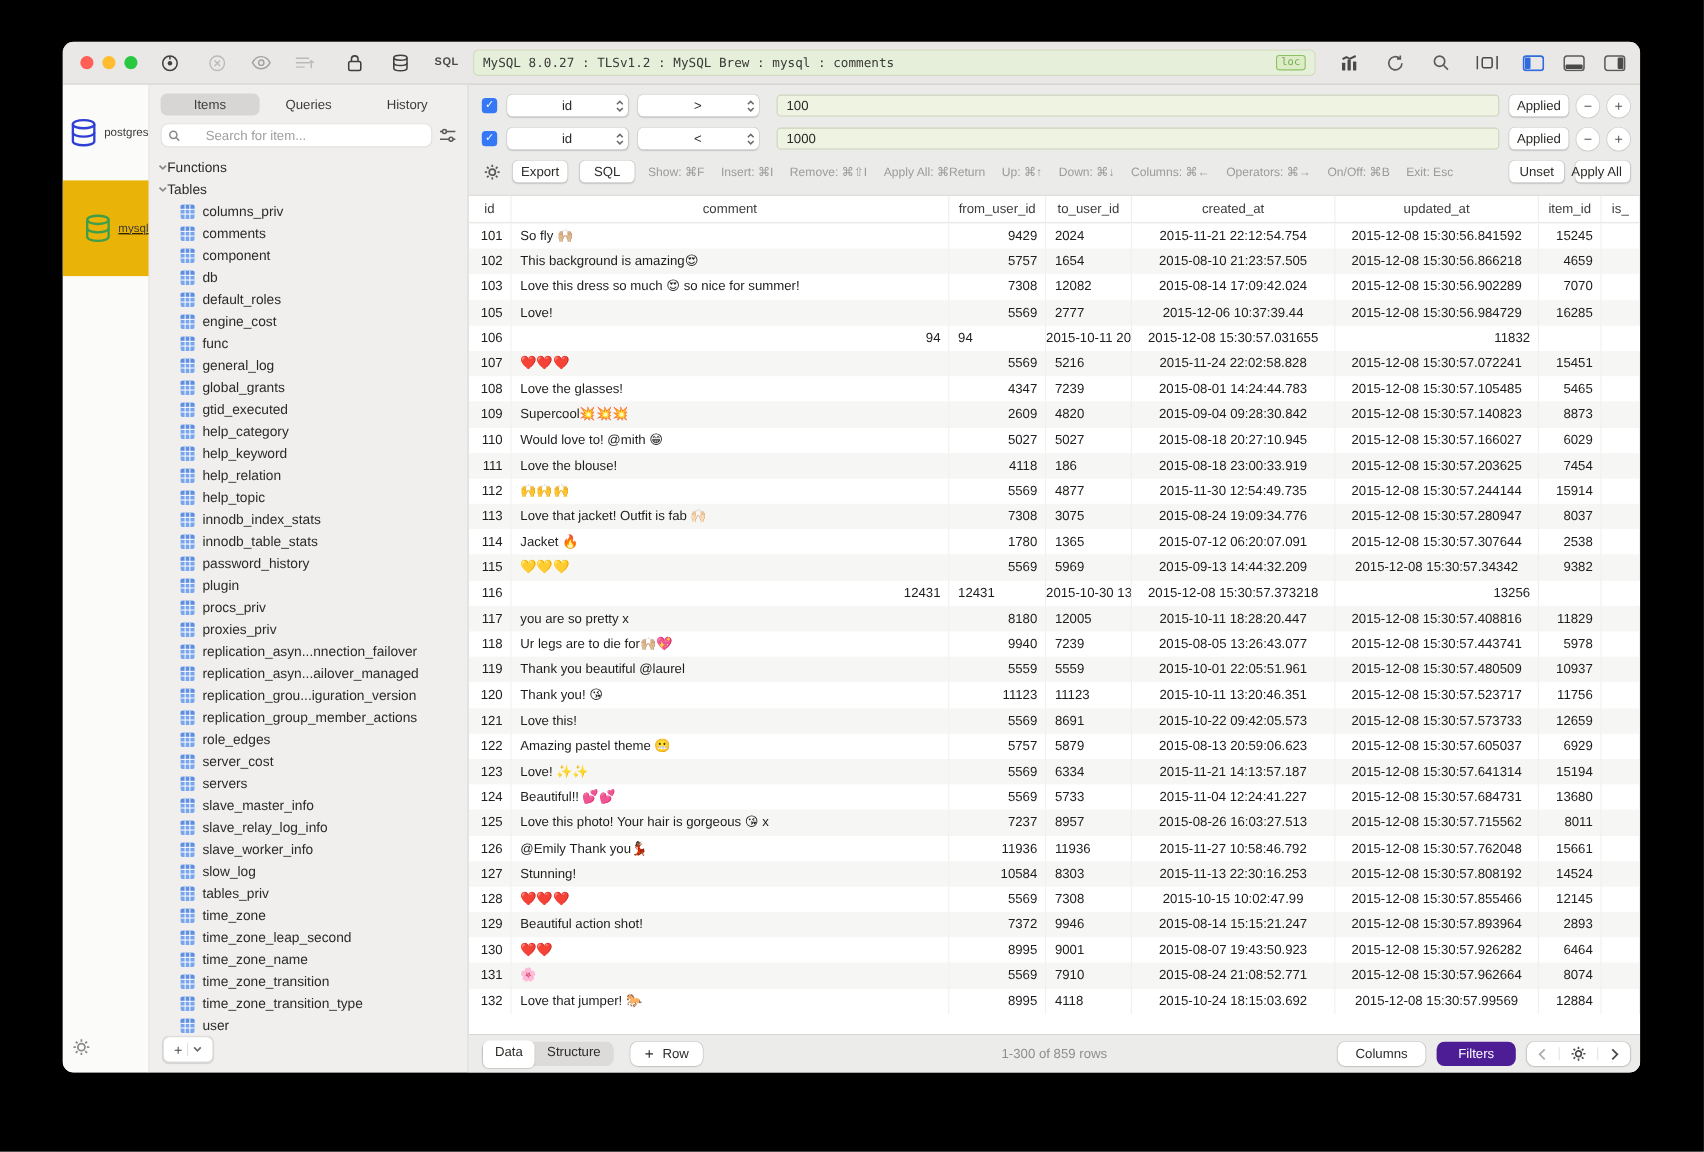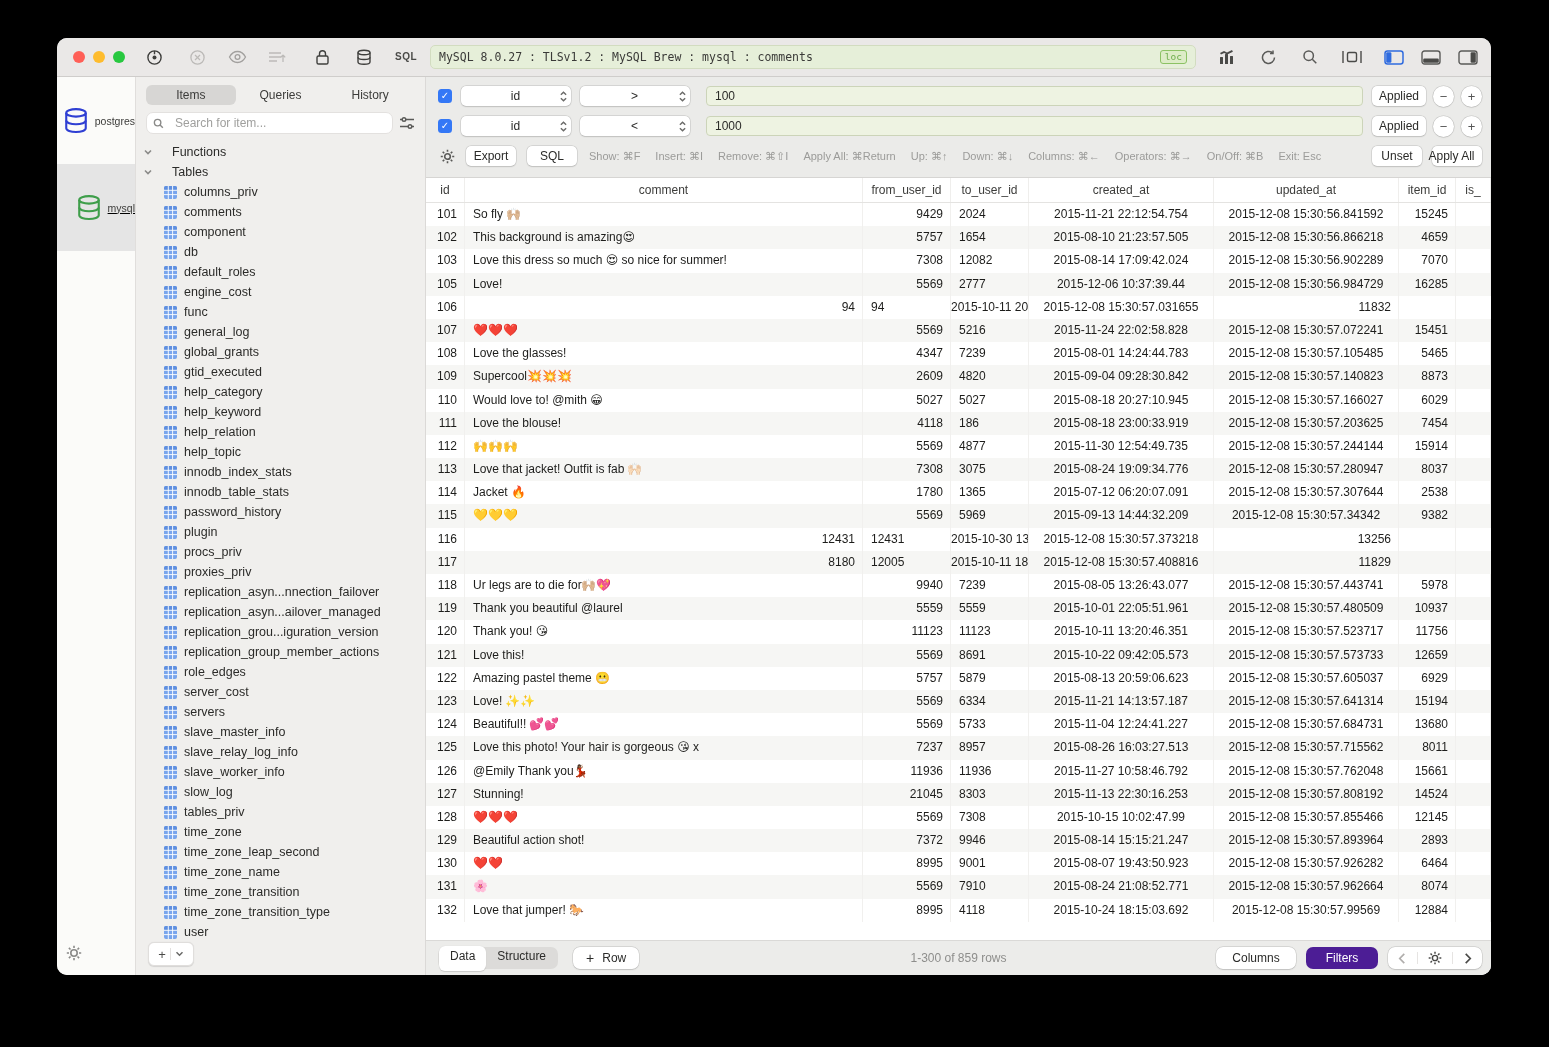--- a/index.html
+++ b/index.html
@@ -32,36 +32,36 @@
   .lozenge .title{flex:1;white-space:nowrap;overflow:hidden;}
   .locbadge{
     flex:0 0 auto;font-size:9.5px;color:#6fae4e;border:1px solid #8cc264;border-radius:3px;
     padding:0 4px;line-height:12px;background:#ddecc7;
   }
   
   .appbody{flex:1;display:flex;min-height:0;}
   
   .connstrip{flex:0 0 78px;background:#fbfbf9;border-right:1px solid #e0dedc;position:relative;}
   .conn{height:87px;display:flex;flex-direction:row;align-items:center;justify-content:flex-end;gap:6px;}
-  .conn.selected{background:#e5e5e5;text-decoration:underline;}
+  .conn.selected{background:#eab308;text-decoration:underline;}
   .conn .clabel{font-size:10.5px;color:#3c3c3a;}
   .conn-gear{position:absolute;left:9px;bottom:10px;color:#8a8a88;}
   
   .sidebar{flex:0 0 290px;background:#f0efed;border-right:1px solid #dbd9d7;display:flex;flex-direction:column;position:relative;box-sizing:border-box;}
   .side-tabs{display:flex;align-items:center;margin:7px 10px 0 10px;height:22px;}
   .side-tab{flex:1;text-align:center;font-size:12px;color:#3c3c3a;line-height:20px;border-radius:6px;}
   .side-tab.active{background:#d7d6d4;}
   .searchrow{display:flex;align-items:center;margin:6px 10px 0 10px;gap:6px;}
   .searchbox{
     flex:1;height:22px;background:#fff;border:1px solid #e3e1df;border-radius:7px;
-    display:flex;align-items:center;padding:0 6px;gap:11px;box-sizing:border-box;
+    display:flex;align-items:center;padding:0 6px;gap:23px;box-sizing:border-box;
   }
   .searchbox .ph{font-size:12px;color:#9f9f9d;}
   .tree{margin-top:8px;flex:1;overflow:hidden;font-size:12.5px;color:#2b2b29;}
-  .tree-section{height:20px;display:flex;align-items:center;gap:20px;padding-left:8px;}
+  .tree-section{height:20px;display:flex;align-items:center;gap:0;padding-left:8px;}
   .tree-item{height:20px;display:flex;align-items:center;gap:7px;padding-left:28px;white-space:nowrap;}
   .chev{width:8px;height:8px;flex:0 0 8px;}
   .side-footer{position:absolute;left:12px;bottom:9px;}
   .addbtn{
     width:44px;height:22px;background:#fff;border:1px solid #e0dedc;border-radius:6px;
     display:flex;align-items:center;justify-content:center;color:#4a4a48;font-size:13px;
     box-shadow:0 .5px 1px rgba(0,0,0,.12);
   }
   .addbtn .div{width:1px;height:12px;background:#e2e0de;margin:0 4px;}
   
@@ -878,20 +878,21 @@
               <div class="gc a-r">116</div>
               <div class="gc a-r">12431</div>
               <div class="gc a-l">12431</div>
               <div class="gc a-c">2015-10-30 13:55:18.745</div>
               <div class="gc a-c">2015-12-08 15:30:57.373218</div>
               <div class="gc a-r">13256</div>
               <div class="gc a-l"></div>
             </div>
             <div class="grow">
               <div class="gc a-r">117</div>
+              <div class="gc a-l">you are so pretty x</div>
               <div class="gc a-r">8180</div>
               <div class="gc a-l">12005</div>
               <div class="gc a-c">2015-10-11 18:28:20.447</div>
               <div class="gc a-c">2015-12-08 15:30:57.408816</div>
               <div class="gc a-r">11829</div>
               <div class="gc a-l"></div>
             </div>
             <div class="grow">
               <div class="gc a-r">118</div>
               <div class="gc a-l">Ur legs are to die for🙌🏼💖</div>
@@ -978,21 +979,21 @@
               <div class="gc a-r">11936</div>
               <div class="gc a-l">11936</div>
               <div class="gc a-c">2015-11-27 10:58:46.792</div>
               <div class="gc a-c">2015-12-08 15:30:57.762048</div>
               <div class="gc a-r">15661</div>
               <div class="gc a-l"></div>
             </div>
             <div class="grow">
               <div class="gc a-r">127</div>
               <div class="gc a-l">Stunning!</div>
-              <div class="gc a-r">21045</div>
+              <div class="gc a-r">10584</div>
               <div class="gc a-l">8303</div>
               <div class="gc a-c">2015-11-13 22:30:16.253</div>
               <div class="gc a-c">2015-12-08 15:30:57.808192</div>
               <div class="gc a-r">14524</div>
               <div class="gc a-l"></div>
             </div>
             <div class="grow">
               <div class="gc a-r">128</div>
               <div class="gc a-l">❤️❤️❤️</div>
               <div class="gc a-r">5569</div>

